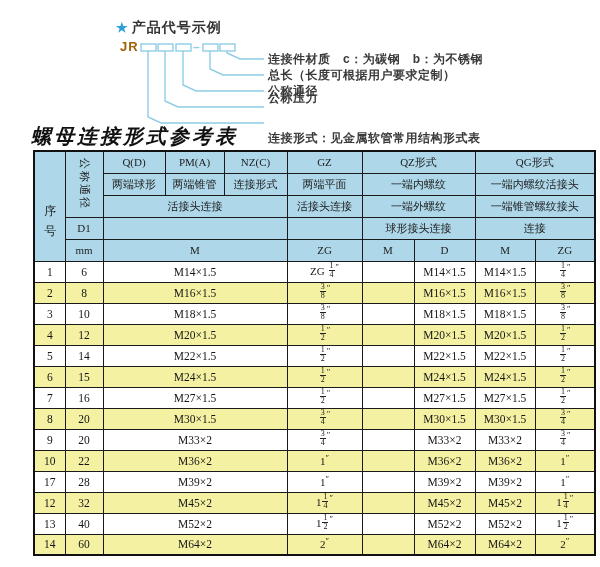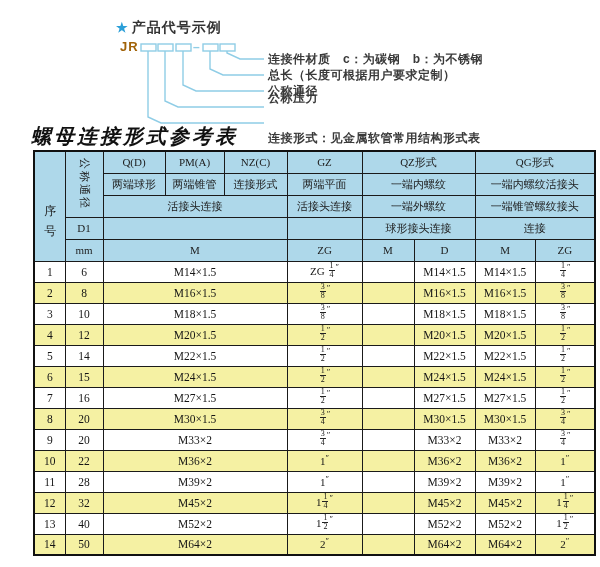--- a/index.html
+++ b/index.html
@@ -288,21 +288,21 @@
           <td>10</td>
           <td>22</td>
           <td colspan="3">M36×2</td>
           <td><span class="fwhole">1</span><span class="funit">″</span></td>
           <td></td>
           <td>M36×2</td>
           <td>M36×2</td>
           <td><span class="fwhole">1</span><span class="funit">″</span></td>
         </tr>
         <tr>
-          <td>11</td>
+          <td>17</td>
           <td>28</td>
           <td colspan="3">M39×2</td>
           <td><span class="fwhole">1</span><span class="funit">″</span></td>
           <td></td>
           <td>M39×2</td>
           <td>M39×2</td>
           <td><span class="fwhole">1</span><span class="funit">″</span></td>
         </tr>
         <tr class="alt">
           <td>12</td>
@@ -331,21 +331,21 @@
           <td></td>
           <td>M52×2</td>
           <td>M52×2</td>
           <td><span class="fwhole">1</span><span class="vfrac">
               <span class="vn">1</span>
               <span class="vd">2</span>
             </span><span class="funit">″</span></td>
         </tr>
         <tr class="alt">
           <td>14</td>
-          <td>50</td>
+          <td>60</td>
           <td colspan="3">M64×2</td>
           <td><span class="fwhole">2</span><span class="funit">″</span></td>
           <td></td>
           <td>M64×2</td>
           <td>M64×2</td>
           <td><span class="fwhole">2</span><span class="funit">″</span></td>
         </tr>
       </tbody>
   </table>
 

